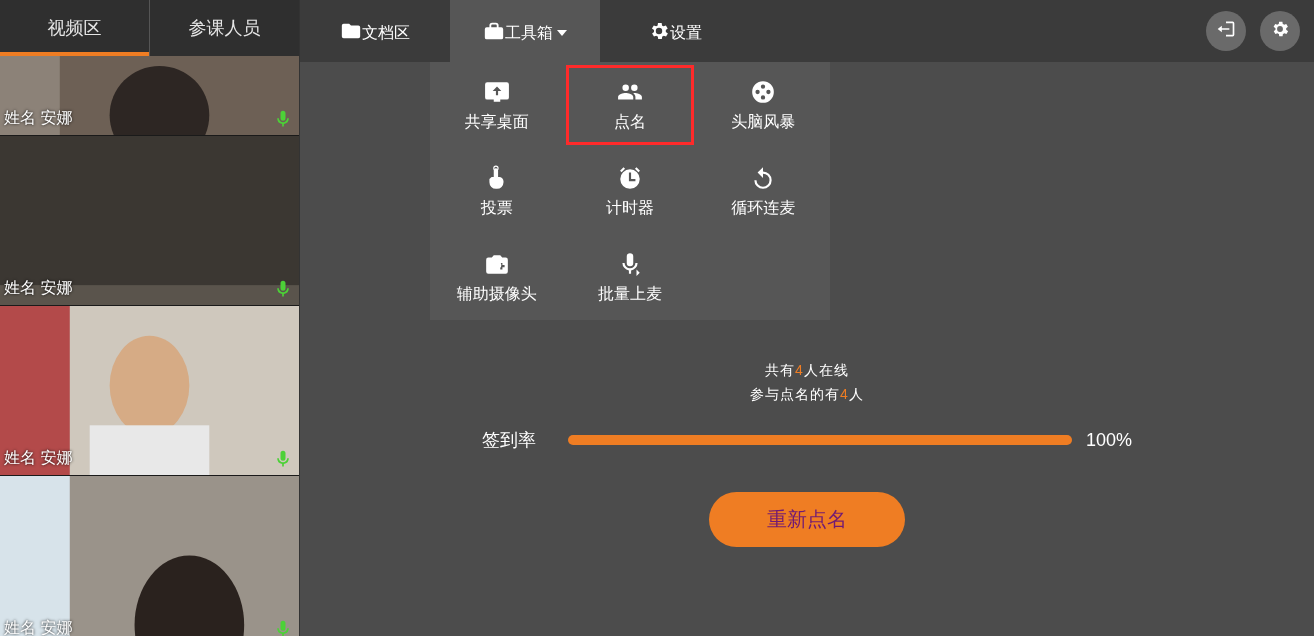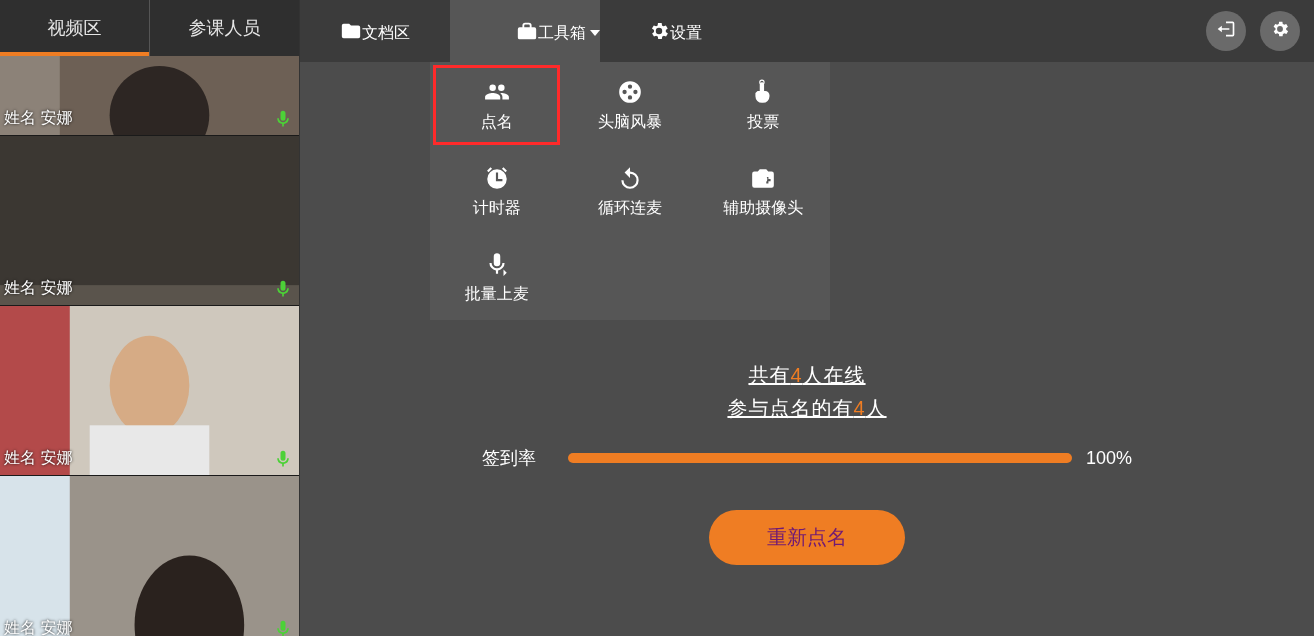--- a/index.html
+++ b/index.html
@@ -103,21 +103,21 @@
     align-items: center;
     justify-content: center;
     color: #fff;
     font-size: 16px;
     cursor: pointer;
     position: relative;
   }
   .toolbar-btn .ticon { height:22px; display:flex; align-items:center; justify-content:center; }
   .toolbar-btn .ticon svg { width:22px; height:22px; fill:#fff; }
   .toolbar-btn .tlabel { margin-top:4px; display:flex; align-items:center; gap:4px;}
-  .toolbar-btn.open { background:#565656;justify-content:flex-end; }
+  .toolbar-btn.open { background:#565656; }
   .caret-down {
     display:inline-block; width:0; height:0;
     border-left:5px solid transparent;
     border-right:5px solid transparent;
     border-top:6px solid #fff;
   }
   .toolbar-spacer { flex:1; }
   .round-btn {
     width:40px; height:40px;
     border-radius:50%;
@@ -169,24 +169,23 @@
     left:50%;
     top:300px;
     transform:translateX(-50%);
     width:650px;
     display:flex;
     flex-direction:column;
     align-items:center;
     color:#fff;
   }
   .rollcall-line {
-    font-size:20px;
+    font-size:14px;
     margin-bottom:6px;
     letter-spacing:1px;
-    text-decoration:underline;
   }
   .rollcall-line .num { color:#ef7d23; }
   .progress-row {
     display:flex;
     align-items:center;
     width:100%;
     margin-top:18px;
   }
   .progress-label { font-size:18px; margin-right:32px; white-space:nowrap;}
   .progress-bar {
@@ -343,20 +342,28 @@
       <div class="round-btn">
         <span>
           <svg viewBox="0 0 24 24">
               <path d="M19.4 13a7.5 7.5 0 0 0 0-2l2.1-1.6-2-3.5-2.5 1a7.4 7.4 0 0 0-1.7-1l-.4-2.6h-4l-.4 2.6a7.4 7.4 0 0 0-1.7 1l-2.5-1-2 3.5L6.6 11a7.5 7.5 0 0 0 0 2l-2.1 1.6 2 3.5 2.5-1a7.4 7.4 0 0 0 1.7 1l.4 2.6h4l.4-2.6a7.4 7.4 0 0 0 1.7-1l2.5 1 2-3.5zM12 15.5A3.5 3.5 0 1 1 15.5 12 3.5 3.5 0 0 1 12 15.5z"></path>
             </svg>
         </span>
       </div>
     </div>
 
     <div class="tool-dropdown">
+      <div class="tool-item">
+        <span class="gicon">
+            <svg viewBox="0 0 24 24">
+              <path d="M21 3H3a2 2 0 0 0-2 2v12a2 2 0 0 0 2 2h6v2h6v-2h6a2 2 0 0 0 2-2V5a2 2 0 0 0-2-2zm-9 4 4 4h-3v4h-2v-4H8z"></path>
+            </svg>
+          </span>
+        <span class="glabel">共享桌面</span>
+      </div>
       <div class="tool-item highlighted">
         <span class="gicon">
             <svg viewBox="0 0 24 24">
               <path d="M16 11a3 3 0 1 0-3-3 3 3 0 0 0 3 3zm-8 0a3 3 0 1 0-3-3 3 3 0 0 0 3 3zm0 2c-2.3 0-7 1.2-7 3.5V19h14v-2.5C15 14.2 10.3 13 8 13zm8 0c-.3 0-.6 0-1 .1 1.2.9 2 2 2 3.4V19h6v-2.5c0-2.3-4.7-3.5-7-3.5z"></path>
             </svg>
           </span>
         <span class="glabel">点名</span>
       </div>
       <div class="tool-item">
         <span class="gicon">

